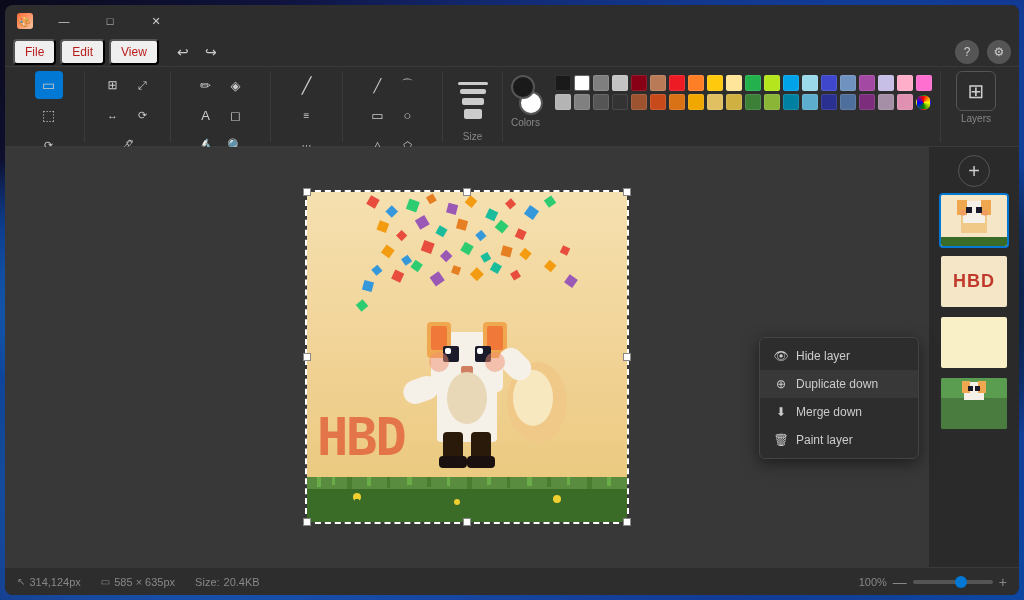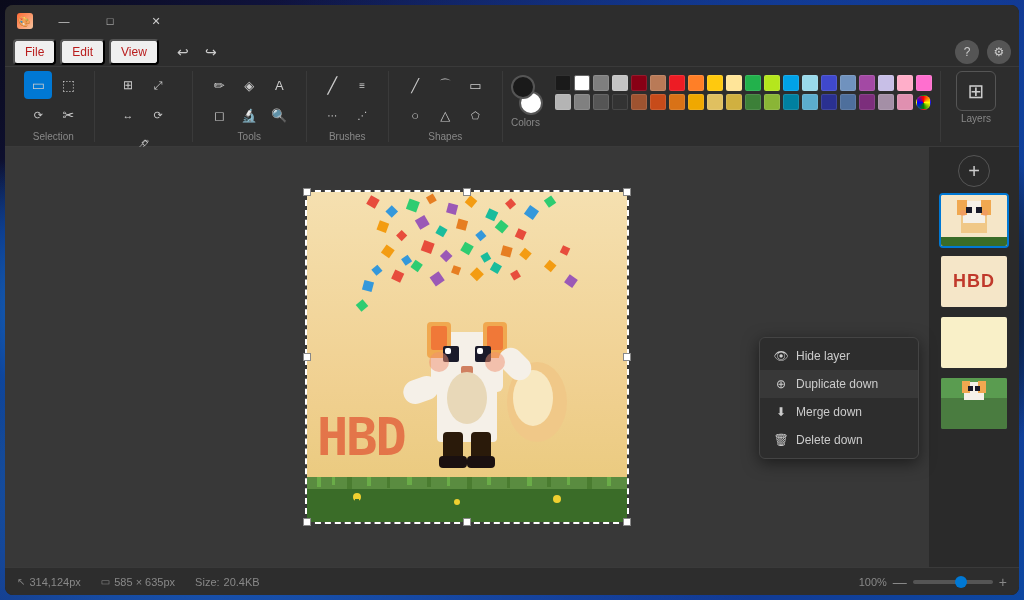--- a/index.html
+++ b/index.html
@@ -543,20 +543,29 @@
         <button class="tool-btn" style="font-size:13px;">╱</button>
         <button class="tool-btn" style="font-size:13px;">⌒</button>
         <button class="tool-btn" style="font-size:13px;">▭</button>
         <button class="tool-btn" style="font-size:13px;">○</button>
         <button class="tool-btn" style="font-size:13px;">△</button>
         <button class="tool-btn" style="font-size:10px;">⬠</button>
       </div>
       <span class="tool-group-label">Shapes</span>
     </div>
 
+    <div class="tool-group">
+      <div class="tool-group-icons" style="flex-direction:column; gap:4px;">
+        <div style="width:30px;height:3px;background:#ccc;border-radius:2px;"></div>
+        <div style="width:26px;height:5px;background:#ccc;border-radius:2px;"></div>
+        <div style="width:22px;height:7px;background:#ccc;border-radius:2px;"></div>
+        <div style="width:18px;height:10px;background:#ccc;border-radius:2px;"></div>
+      </div>
+      <span class="tool-group-label">Size</span>
+    </div>
 
     <div class="colors-group">
       <div style="display:flex; align-items:flex-start; gap:6px;">
         <div class="color-primary-secondary">
           <div class="color-circle primary" style="background:#1a1a1a;"></div>
           <div class="color-circle secondary" style="background:#ffffff;"></div>
         </div>
         <div>
           <div class="color-row">
             <div class="swatch" style="background:#1a1a1a;"></div>
@@ -803,21 +812,21 @@
         <div class="context-menu-item highlighted">
           <span class="context-icon">⊕</span>
           <span>Duplicate down</span>
         </div>
         <div class="context-menu-item">
           <span class="context-icon">⬇</span>
           <span>Merge down</span>
         </div>
         <div class="context-menu-item">
           <span class="context-icon">🗑</span>
-          <span>Delete down</span>
+          <span>Paint layer</span>
         </div>
       </div>
     </div>
   </div>
 
   <div class="status-bar">
     <div class="status-item">
       <span class="status-icon">↖</span>
       <span>314,124px</span>
     </div>

